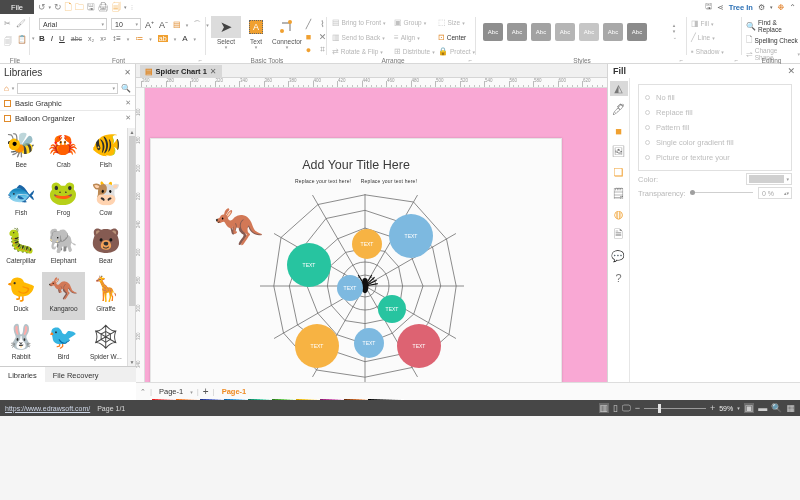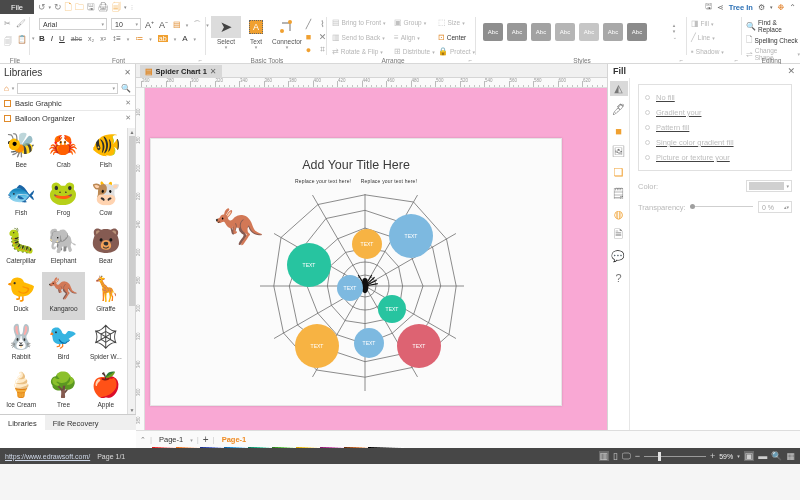--- a/index.html
+++ b/index.html
@@ -4,21 +4,21 @@
 <style>
   * { box-sizing: border-box; margin:0; padding:0; }
   html,body { width:800px; height:500px; overflow:hidden; }
   body {
     font-family: "Liberation Sans", sans-serif;
     font-size: 8px;
     color:#444;
     background:#f5f5f5;
     -webkit-font-smoothing: antialiased;
   }
-  .app { position:relative; width:800px; height:464px; background:#fff; }
+  .app { position:relative; width:800px; height:416px; background:#fff; }
 
   
   .menubar { position:absolute; left:0; top:0; width:800px; height:14px; background:#fff; }
   .file-btn {
     position:absolute; left:0; top:0; width:34px; height:14px;
     background:#4a4a4a; color:#fff; font-size:7.5px;
     display:flex; align-items:center; justify-content:center;
   }
   .qat { position:absolute; left:38px; top:1px; height:12px; display:flex; align-items:center; gap:3px; }
   .qat span { font-size:9px; color:#888; line-height:1; }
@@ -166,26 +166,26 @@
     background:#fff; border-left:1px solid #d5d5d5; }
   .fill-head { height:14px; display:flex; align-items:center; padding:0 5px;
     font-size:9px; font-weight:bold; color:#333; }
   .fill-head .x { margin-left:auto; font-size:9px; color:#777; font-weight:normal; }
   .fill-iconcol { position:absolute; left:0; top:14px; width:22px; bottom:0;
     border-right:1px solid #e6e6e6; display:flex; flex-direction:column; align-items:center; gap:6px; padding-top:3px;}
   .fic { width:18px; height:15px; display:flex; align-items:center; justify-content:center; font-size:11px; color:#777;}
   .fic.sel { background:#d9d9d9; }
   .fic.orange { color:#f0a030; }
   .fill-body { position:absolute; left:22px; top:14px; right:0; bottom:0; padding:6px 8px; }
-  .radiobox { border:1px solid #e0e0e0; padding:5px 6px;text-decoration:underline; }
+  .radiobox { border:1px solid #e0e0e0; padding:5px 6px; }
   .ropt { display:flex; align-items:center; gap:6px; height:15px; font-size:7.5px; color:#bdbdbd; }
   .ropt .r { width:5px; height:5px; border-radius:50%; border:1px solid #d0d0d0; }
   .ropt.on { color:#a8a8a8; }
   .ropt.on .r { border-color:#9a9a9a; background:#9a9a9a; }
-  .frow { display:flex; align-items:center; margin-top:9px; font-size:7.5px; color:#b9b9b9; }
+  .frow { display:flex; align-items:center; margin-top:2px; font-size:7.5px; color:#b9b9b9; }
   .frow .lbl { width:52px; }
   .frow .slider { flex:1; height:8px; position:relative; margin-right:5px;}
   .frow .slider .track { position:absolute; left:0; right:0; top:3px; height:1px; background:#cfcfcf; }
   .frow .slider .knob { position:absolute; top:1px; width:5px; height:5px; border-radius:50%; background:#9f9f9f; }
   .frow .num { width:34px; height:12px; border:1px solid #dcdcdc; font-size:7px; color:#a8a8a8;
     display:flex; align-items:center; padding-left:3px; }
   .frow .num .sp { margin-left:auto; margin-right:2px; font-size:5px; line-height:5px; color:#999;}
   .colorbox { width:46px; height:12px; border:1px solid #dcdcdc; display:flex; align-items:center; }
   .colorbox .sw { width:35px; height:8px; background:#d0d0d0; margin-left:2px; }
   .colorbox .cv { margin-left:auto; margin-right:2px; font-size:5px; color:#999;}
@@ -806,21 +806,21 @@
       <div class="fic">?</div>
     </div>
     <div class="fill-body">
       <div class="radiobox">
         <div class="ropt">
           <span class="r"></span>
           <span>No fill</span>
         </div>
         <div class="ropt">
           <span class="r"></span>
-          <span>Gradient your</span>
+          <span>Replace fill</span>
         </div>
         <div class="ropt">
           <span class="r"></span>
           <span>Pattern fill</span>
         </div>
         <div class="ropt">
           <span class="r"></span>
           <span>Single color gradient fill</span>
         </div>
         <div class="ropt">

